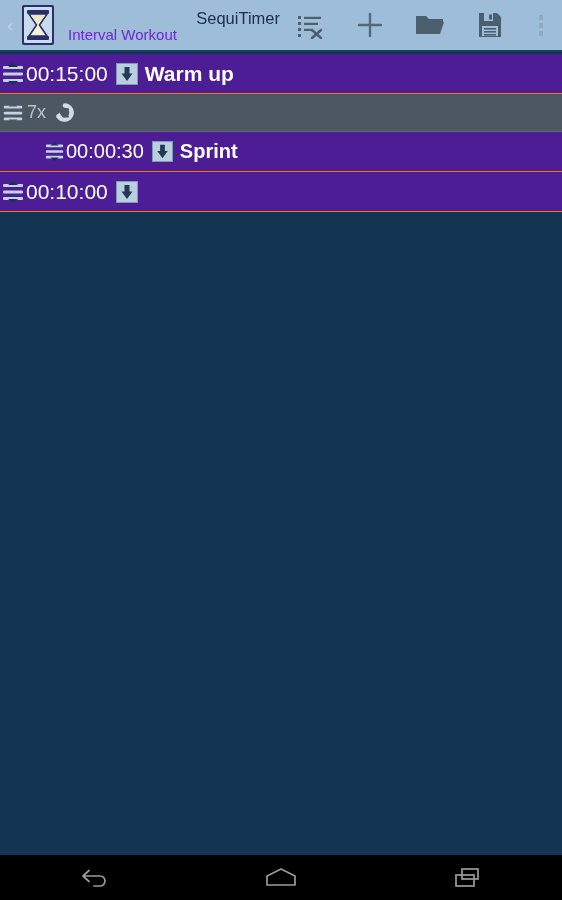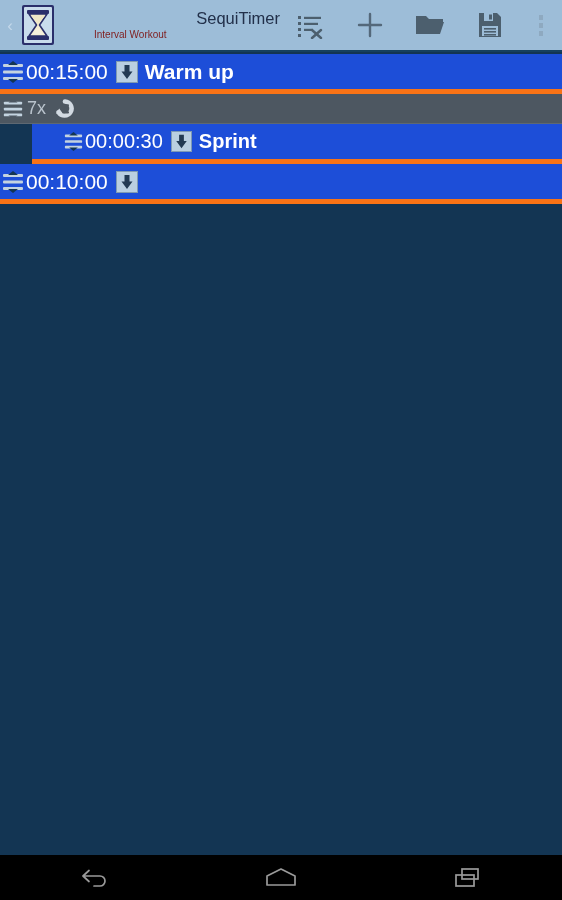--- a/index.html
+++ b/index.html
@@ -51,25 +51,24 @@
     min-width: 0;
   }
   .app-title {
     font-size: 16.5px;
     color: #22304a;
     line-height: 18px;
     white-space: nowrap;
     text-align: right;
   }
   .app-subtitle {
-    font-size: 10px;
-    color: #7f1d1d;
+    font-size: 15px;
+    color: #6d28d9;
     line-height: 15px;
     white-space: nowrap;
-    margin-left: 26px;
   }
   .ab-actions {
     display: flex;
     align-items: center;
     height: 100%;
   }
   .ab-btn {
     width: 60px;
     height: 52px;
     display: flex;
@@ -86,28 +85,28 @@
     top: 54px;
     left: 0;
     right: 0;
     bottom: 0;
     background: #133553;
   }
   .row {
     position: relative;
     display: flex;
     align-items: center;
-    background: #1d4ed8;
-    border-bottom: 5px solid #f97316;
+    background: #4c1d95;
+    border-bottom: 1px solid #f97316;
     box-sizing: border-box;
   }
   .row.top-level { height: 40px; }
-  .row.child { height: 40px; padding-left: 30px; margin-left: 32px; }
+  .row.child { height: 40px; padding-left: 43px; }
   .row.repeat {
-    height: 30px;
+    height: 38px;
     background: #4d5761;
     border-bottom: 1px solid #5e6872;
   }
 
   .handle {
     flex: 0 0 auto;
     display: flex;
     align-items: center;
     justify-content: center;
     margin-left: 2px;

